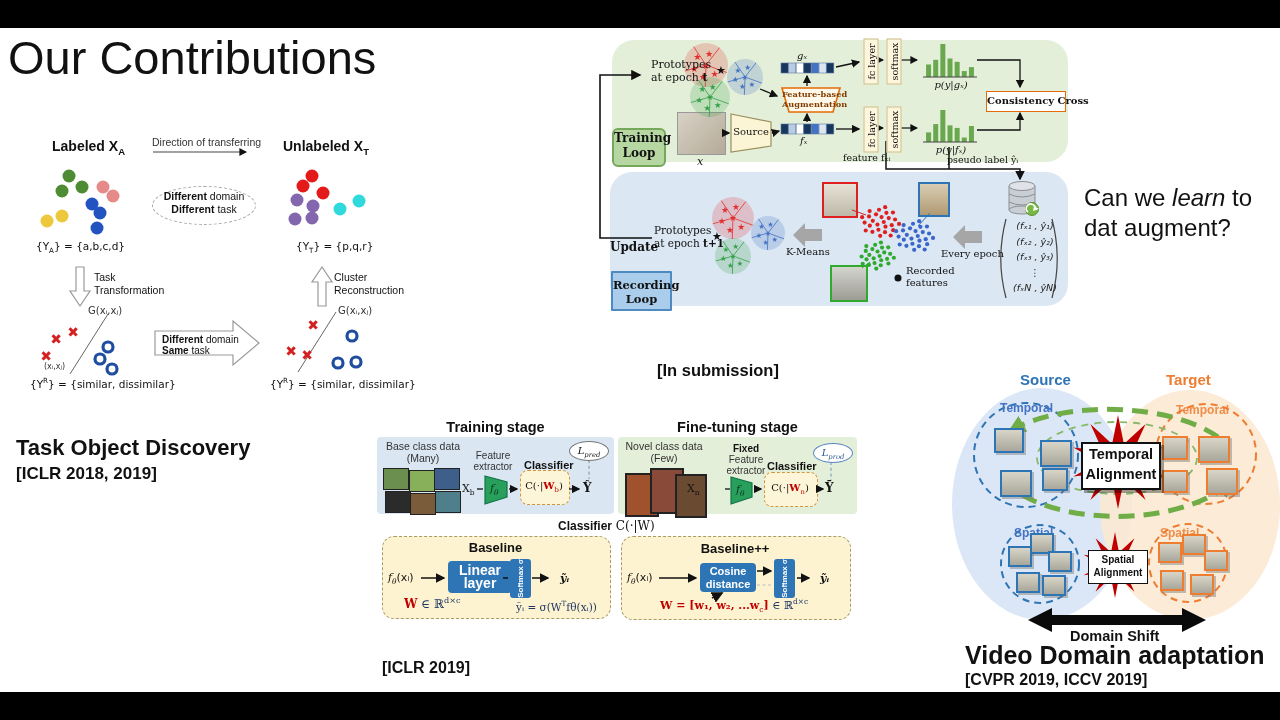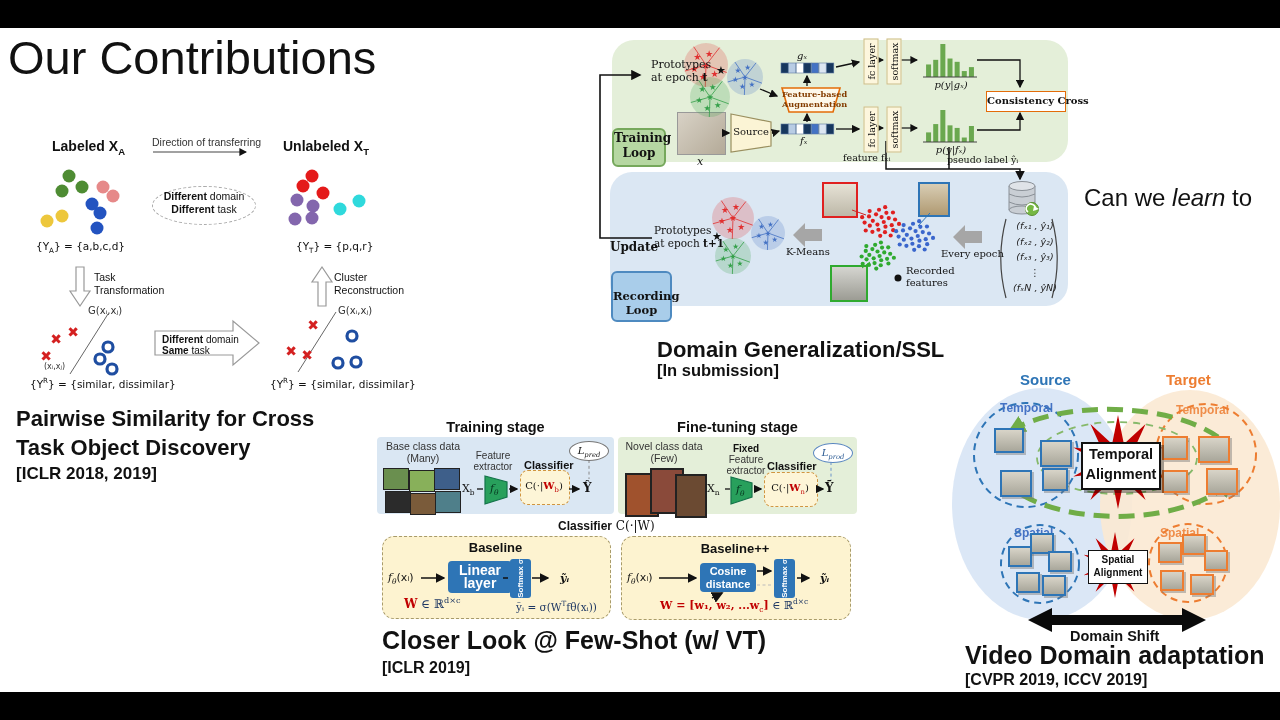--- a/index.html
+++ b/index.html
@@ -465,21 +465,20 @@
   <div class="t" style="left:334px;top:271px;font-size:10.5px;line-height:12.5px"><span>Cluster</span><br><span>Reconstruction</span></div>
   <div class="t ds" style="left:88px;top:305px;font-size:10px;color:#333">G(xᵢ,xⱼ)</div>
   <div class="t ds" style="left:338px;top:305px;font-size:10px;color:#333">G(xᵢ,xⱼ)</div>
   <div class="t ds" style="left:44px;top:362px;font-size:8px;color:#333">(xᵢ,xⱼ)</div>
   <div class="t" style="left:162px;top:334px;font-size:10px;line-height:11px">
     <span class="b">Different</span><span> domain</span><br>
     <span class="b">Same</span><span> task</span>
   </div>
   <div class="t ds" style="left:30px;top:376px;font-size:10.5px"><span>{Y</span><sup>R</sup><span>} = {similar, dissimilar}</span></div>
   <div class="t ds" style="left:270px;top:376px;font-size:10.5px"><span>{Y</span><sup>R</sup><span>} = {similar, dissimilar}</span></div>
-  <div class="t b" style="left:16px;top:406px;font-size:22px">Pairwise Similarity for Cross</div>
   <div class="t b" style="left:16px;top:435px;font-size:22px">Task Object Discovery</div>
   <div class="t b" style="left:16px;top:464px;font-size:17px">[ICLR 2018, 2019]</div>
 
   <div class="t s" style="left:651px;top:58px;font-size:11px;line-height:13px"><span>Prototypes</span><br><span>at epoch </span><span class="b">t</span></div>
   <div class="t ds" style="left:716px;top:64px;font-size:11px">★</div>
   <div class="t s b c" style="left:612px;top:128px;width:50px;height:34px;background:#b6d7a2;border:2px solid #76a85c;border-radius:6px;font-size:12px;line-height:15px;padding-top:1px"><span>Training</span><br><span>Loop</span></div>
   <div class="t s i" style="left:697px;top:155px;font-size:11px">x</div>
   <div class="t s c" style="left:731px;top:126px;width:40px;font-size:10px">Source</div>
   <div class="t s i" style="left:797px;top:50px;font-size:10px">gₓ</div>
   <div class="t s i" style="left:800px;top:135px;font-size:10px">fₓ</div>
@@ -492,43 +491,43 @@
   <div class="t s i c" style="left:924px;top:144px;width:54px;font-size:10px">p(y|fₓ)</div>
   <div class="t s b c" style="left:986px;top:91px;width:78px;height:19px;background:#fff;border:1.8px solid #e36c09;font-size:10px;line-height:17px">Consistency Cross</div>
   <div class="t s" style="left:843px;top:152px;font-size:9.5px">feature fₓᵢ</div>
   <div class="t s" style="left:947px;top:154px;font-size:9.5px">pseudo label ŷᵢ</div>
   <div class="t s b" style="left:610px;top:240px;font-size:12px">Update</div>
   <div class="t s" style="left:654px;top:224px;font-size:10.5px;line-height:12.5px"><span>Prototypes</span><br><span>at epoch </span><span class="b">t+1</span></div>
   <div class="t ds" style="left:712px;top:230px;font-size:11px">★</div>
   <div class="t s" style="left:786px;top:246px;font-size:10px">K-Means</div>
   <div class="t s" style="left:941px;top:248px;font-size:10px">Every epoch</div>
   <div class="t s" style="left:906px;top:265px;font-size:10px;line-height:12px"><span>Recorded</span><br><span>features</span></div>
-  <div class="t s b c" style="left:611px;top:271px;width:57px;height:31px;background:#a9cdea;border:2px solid #4e8ac0;border-radius:6px;font-size:11.5px;line-height:14px;padding-top:16px"><span>Recording</span><br><span>Loop</span></div>
+  <div class="t s b c" style="left:611px;top:271px;width:57px;height:31px;background:#a9cdea;border:2px solid #4e8ac0;border-radius:1px;font-size:11.5px;line-height:14px;padding-top:5px"><span>Recording</span><br><span>Loop</span></div>
   <div class="t ds i c" style="left:1003px;top:218px;width:64px;font-size:9.5px;line-height:15.5px;color:#222">
     <span style="display:block">(fₓ₁ , ŷ₁)</span>
     <span style="display:block">(fₓ₂ , ŷ₂)</span>
     <span style="display:block">(fₓ₃ , ŷ₃)</span>
     <span style="display:block">⋮</span>
     <span style="display:block">(fₓN , ŷN)</span>
   </div>
-  <div class="t b" style="left:657px;top:337px;font-size:22px">Domain Generalization/SSL</div>
   <div class="t b" style="left:657px;top:361px;font-size:16.5px">[In submission]</div>
 
   <div class="t" style="left:1084px;top:184px;font-size:24px"><span>Can we </span><span class="i">learn</span><span> to</span></div>
+  <div class="t" style="left:1084px;top:214px;font-size:24px">dat augment?</div>
 
   <div class="t b c" style="left:377px;top:419px;width:237px;font-size:14.5px">Training stage</div>
   <div class="t b c" style="left:618px;top:419px;width:239px;font-size:14.5px">Fine-tuning stage</div>
   <div class="t c" style="left:383px;top:441px;width:80px;font-size:10.5px;line-height:11.5px;color:#333"><span>Base class data</span><br><span>(Many)</span></div>
   <div class="t c" style="left:622px;top:441px;width:84px;font-size:10.5px;line-height:11.5px;color:#333"><span>Novel class data</span><br><span>(Few)</span></div>
   <div class="t c" style="left:470px;top:450px;width:46px;font-size:10px;line-height:11px;color:#333"><span>Feature</span><br><span>extractor</span></div>
   <div class="t c" style="left:722px;top:443px;width:48px;font-size:10px;line-height:11px;color:#333"><span class="b" style="color:#111">Fixed</span><br><span>Feature</span><br><span>extractor</span></div>
   <div class="t b" style="left:524px;top:459px;font-size:11px">Classifier</div>
   <div class="t b" style="left:767px;top:460px;font-size:11px">Classifier</div>
   <div class="t s" style="left:462px;top:482px;font-size:11px"><span>X</span><sub>b</sub></div>
-  <div class="t s" style="left:707px;top:482px;font-size:11px"><span>X</span><sub>n</sub></div>
+  <div class="t s" style="left:687px;top:482px;font-size:11px"><span>X</span><sub>n</sub></div>
   <div class="t s i" style="left:490px;top:482px;font-size:11px;color:#06361f"><span>f</span><sub>θ</sub></div>
   <div class="t s i" style="left:736px;top:483px;font-size:11px;color:#06361f"><span>f</span><sub>θ</sub></div>
   <div class="t s c" style="left:520px;top:480px;width:48px;font-size:10px"><span>C(·|</span><span class="b red">W</span><sub class="red">b</sub><span>)</span></div>
   <div class="t s c" style="left:764px;top:482px;width:52px;font-size:10px"><span>C(·|</span><span class="b red">W</span><sub class="red">n</sub><span>)</span></div>
   <div class="t s b" style="left:583px;top:481px;font-size:12px">Ŷ</div>
   <div class="t s b" style="left:825px;top:481px;font-size:12px">Ỹ</div>
   <div class="oval s i" style="left:569px;top:441px;width:38px;height:18px;border:1px solid #777;font-size:10px;line-height:17px"><span>L</span><sub>pred</sub></div>
   <div class="oval s i" style="left:813px;top:443px;width:38px;height:18px;border:1px solid #5a87c0;color:#2a5a93;font-size:10px;line-height:17px"><span>L</span><sub>prod</sub></div>
   <div class="t" style="left:558px;top:519px;font-size:12px"><span class="b">Classifier</span><span class="s"> C(·|W)</span></div>
 
@@ -542,21 +541,20 @@
   <div class="smb" style="left:501px;top:568px;width:39px;height:21px;line-height:21px"><span>Softmax</span> <span style="font-size:7px">σ</span></div>
   <div class="t s i b" style="left:560px;top:572px;font-size:11px">ỹᵢ</div>
   <div class="blueproc" style="left:700px;top:563px;width:56px;height:29px;font-size:11px;line-height:12.5px">
       <span><span>Cosine</span><br><span>distance</span></span>
     </div>
   <div class="smb" style="left:765px;top:568px;width:39px;height:21px;line-height:21px"><span>Softmax</span> <span style="font-size:7px">σ</span></div>
   <div class="t s i b" style="left:820px;top:572px;font-size:11px">ỹᵢ</div>
   <div class="t s" style="left:404px;top:595px;font-size:12px;color:#1f3864"><span class="b red">W</span><span> ∈ ℝ</span><sup>d×c</sup></div>
   <div class="t s" style="left:516px;top:599px;font-size:10.5px;color:#1f3864"><span>ỹᵢ = σ(W</span><sup>T</sup><span>fθ(xᵢ))</span></div>
   <div class="t s" style="left:660px;top:597px;font-size:11px;color:#1f3864"><span class="b red">W = [w₁, w₂, ...w</span><sub class="red">c</sub><span class="b red">]</span><span> ∈ ℝ</span><sup>d×c</sup></div>
-  <div class="t b" style="left:382px;top:626px;font-size:25px">Closer Look @ Few-Shot (w/ VT)</div>
   <div class="t b" style="left:382px;top:659px;font-size:16px">[ICLR 2019]</div>
 
   <div class="t b" style="left:1020px;top:371px;font-size:15px;color:#2e75b6">Source</div>
   <div class="t b" style="left:1166px;top:371px;font-size:15px;color:#ed7d31">Target</div>
   <div class="t b" style="left:1000px;top:401px;font-size:12px;color:#4472c4">Temporal</div>
   <div class="t b" style="left:1176px;top:403px;font-size:12px;color:#ed7d31;opacity:.85">Temporal</div>
   <div class="t b c" style="left:1081px;top:442px;width:76px;height:44px;background:#fff;border:2.5px solid #111;box-shadow:3px 3px 0 rgba(0,0,0,.35);font-size:14.5px;line-height:20px;z-index:4"><span>Temporal</span><br><span>Alignment</span></div>
   <div class="t b" style="left:1014px;top:526px;font-size:12px;color:#4472c4">Spatial</div>
   <div class="t b" style="left:1160px;top:526px;font-size:12px;color:#ed7d31;opacity:.85">Spatial</div>
   <div class="t b c" style="left:1088px;top:550px;width:58px;height:30px;background:#fff;border:1.5px solid #111;font-size:10px;line-height:13px;padding-top:2px;z-index:4"><span>Spatial</span><br><span>Alignment</span></div>

